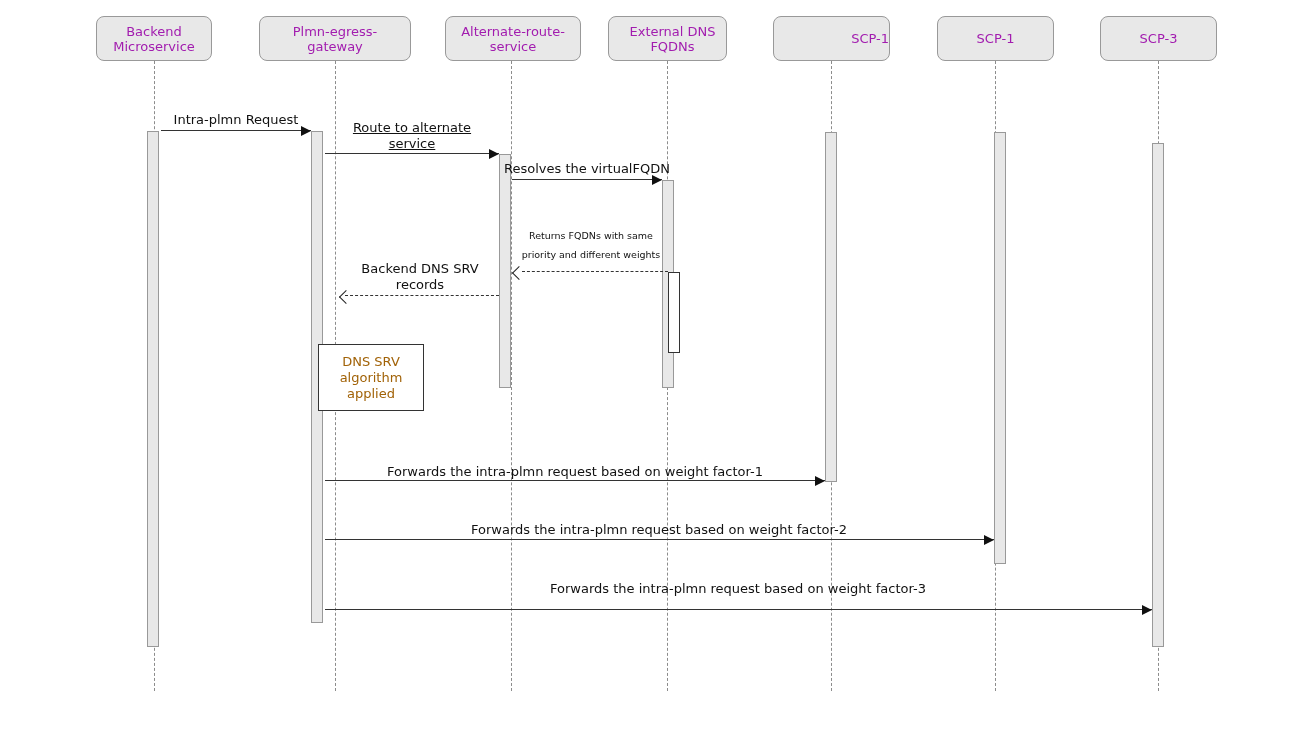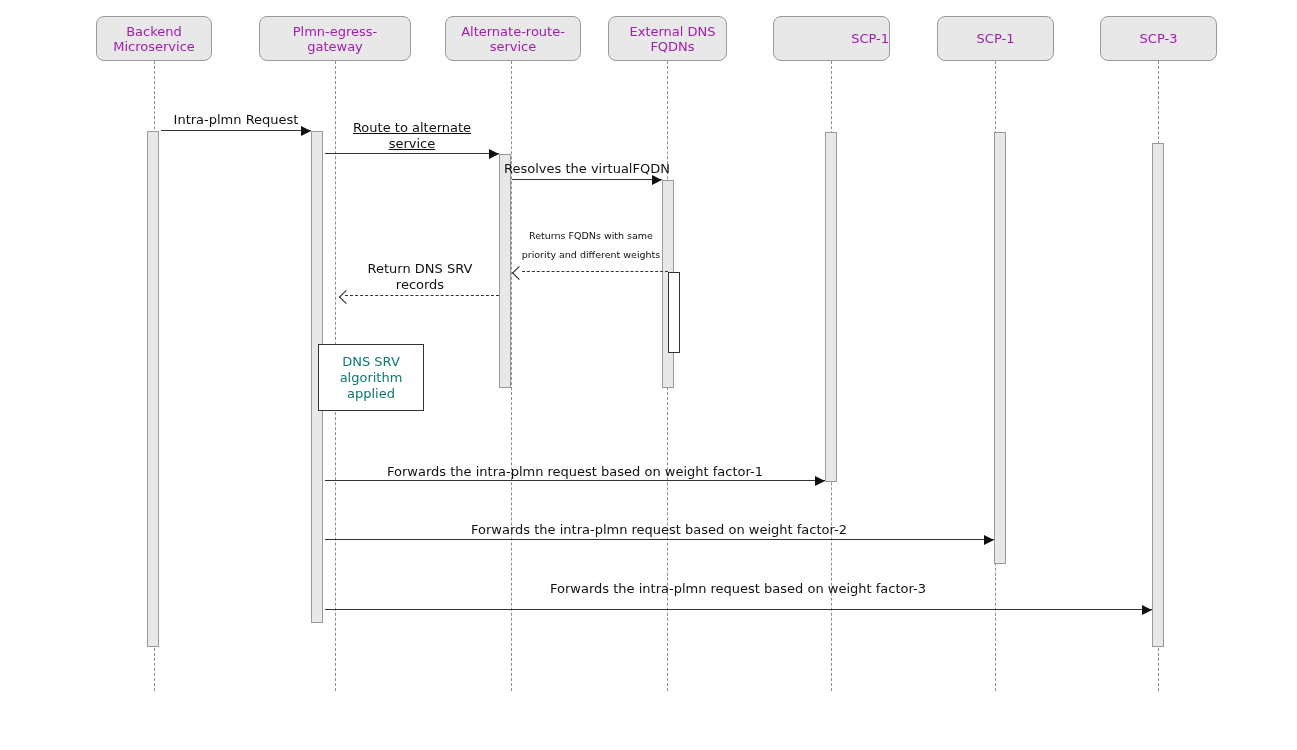--- a/index.html
+++ b/index.html
@@ -35,21 +35,21 @@
     border-left:10px solid #111111;
   }
   .ah-left-open{
     position:absolute;width:9px;height:9px;
     border-left:1.5px solid #222222;border-bottom:1.5px solid #222222;
     transform:rotate(45deg);
   }
   .note{
     position:absolute;box-sizing:border-box;background:#ffffff;border:1.5px solid #333333;
     display:flex;flex-direction:column;align-items:center;justify-content:center;
-    font-size:13px;line-height:16px;text-align:center;color:#0f766e;
+    font-size:13px;line-height:16px;text-align:center;color:#a16207;
   }
 </style>
 </head>
 <body>
 
 <div class="canvas">
 
   <div class="lifeline" style="left:154px;"></div>
   <div class="lifeline" style="left:335px;"></div>
   <div class="lifeline" style="left:511px;"></div>
@@ -113,21 +113,21 @@
   <div class="ah-right" style="left:652px;top:175px;"></div>
 
   <div class="msg-label small" style="left:591px;top:226px;">
     <div>Returns FQDNs with same</div>
     <div>priority and different weights</div>
   </div>
   <div class="msg-line dashed" style="left:522px;top:271px;width:146px;"></div>
   <div class="ah-left-open" style="left:514px;top:268px;"></div>
 
   <div class="msg-label" style="left:420px;top:261px;">
-    <div>Return DNS SRV</div>
+    <div>Backend DNS SRV</div>
     <div>records</div>
   </div>
   <div class="msg-line dashed" style="left:345px;top:295px;width:154px;"></div>
   <div class="ah-left-open" style="left:341px;top:292px;"></div>
 
   <div class="note" style="left:318px;top:344px;width:106px;height:67px;">
     <div>DNS SRV</div>
     <div>algorithm</div>
     <div>applied</div>
   </div>

